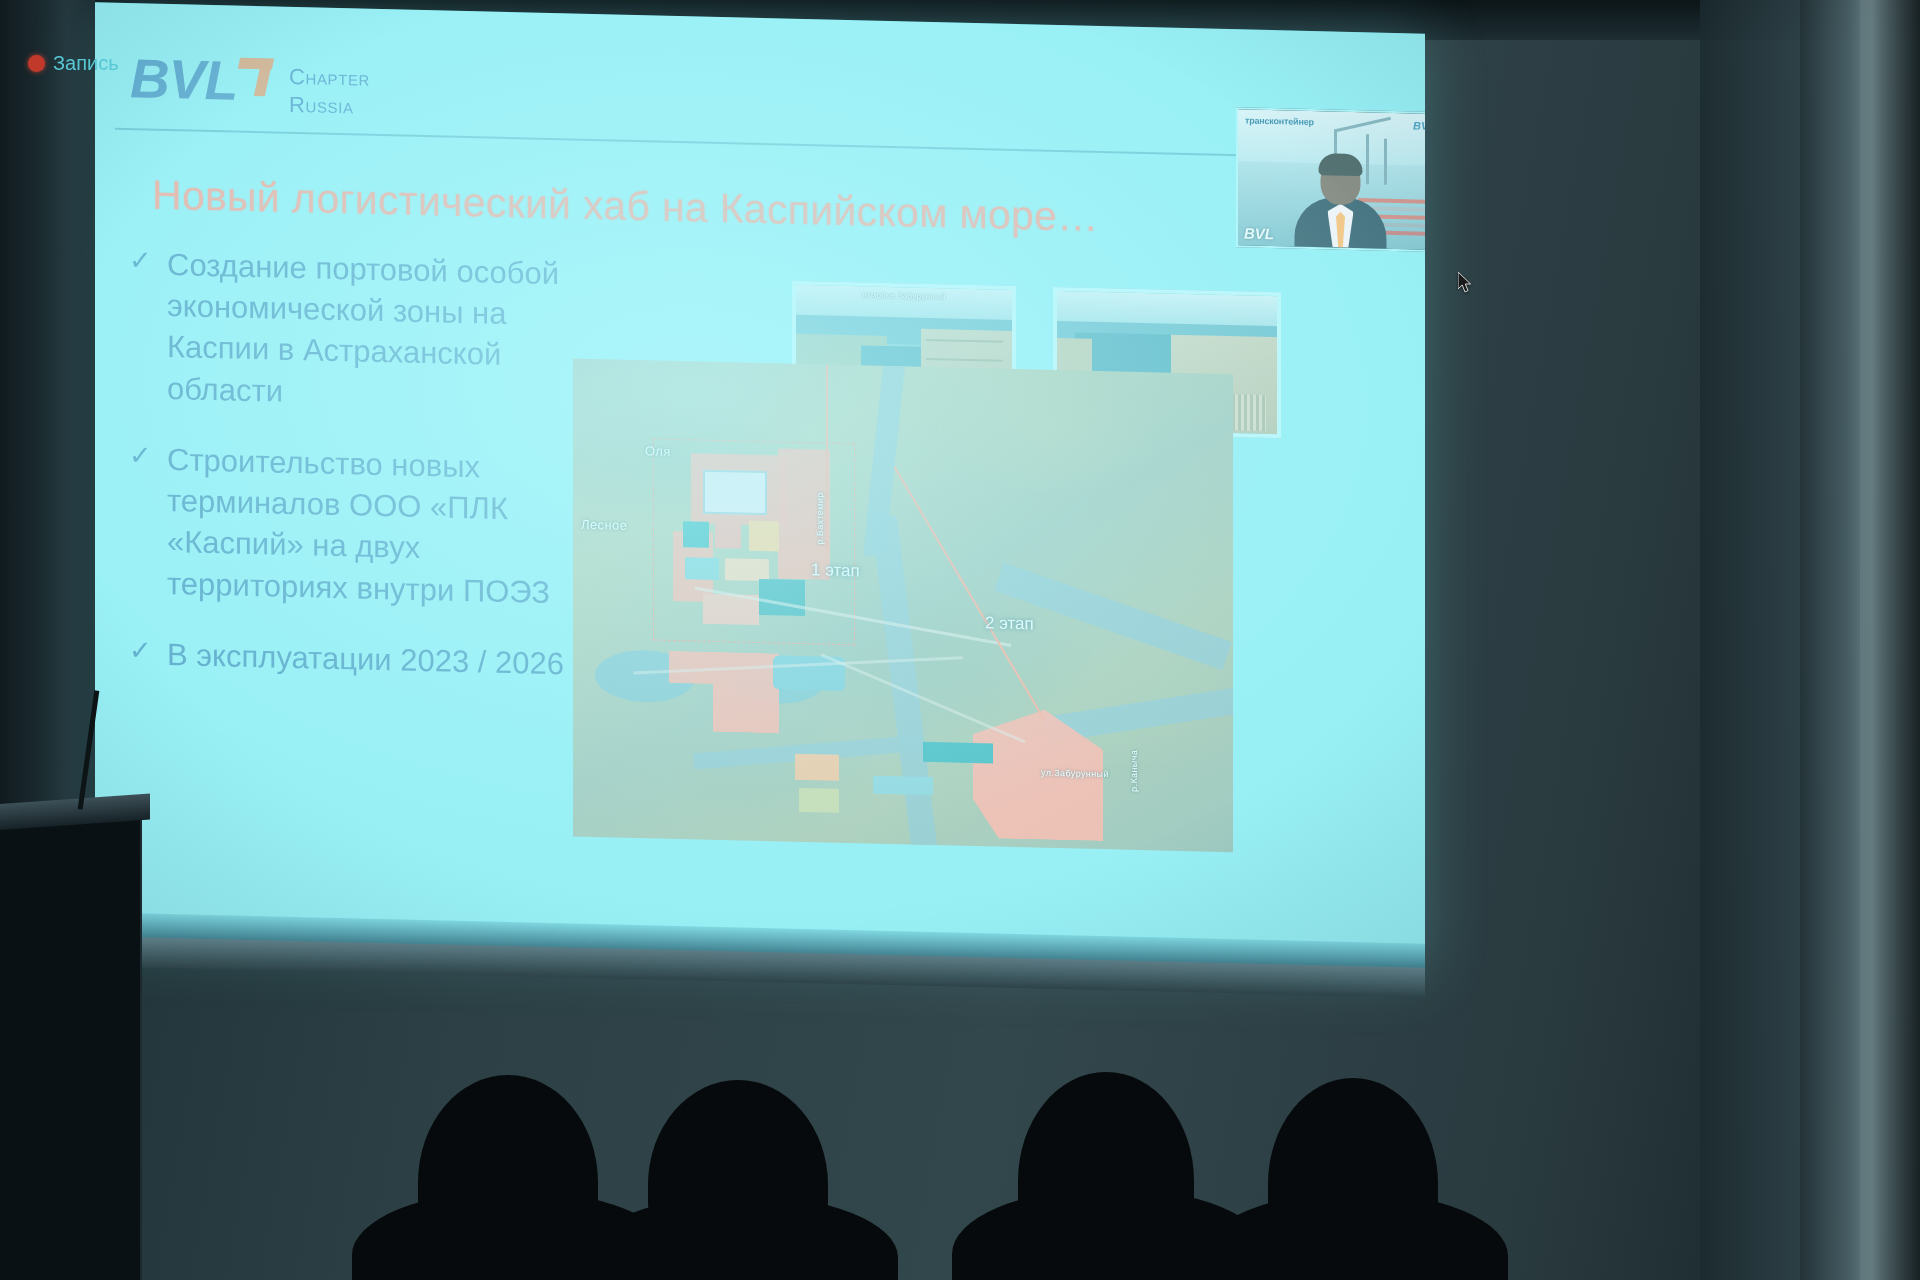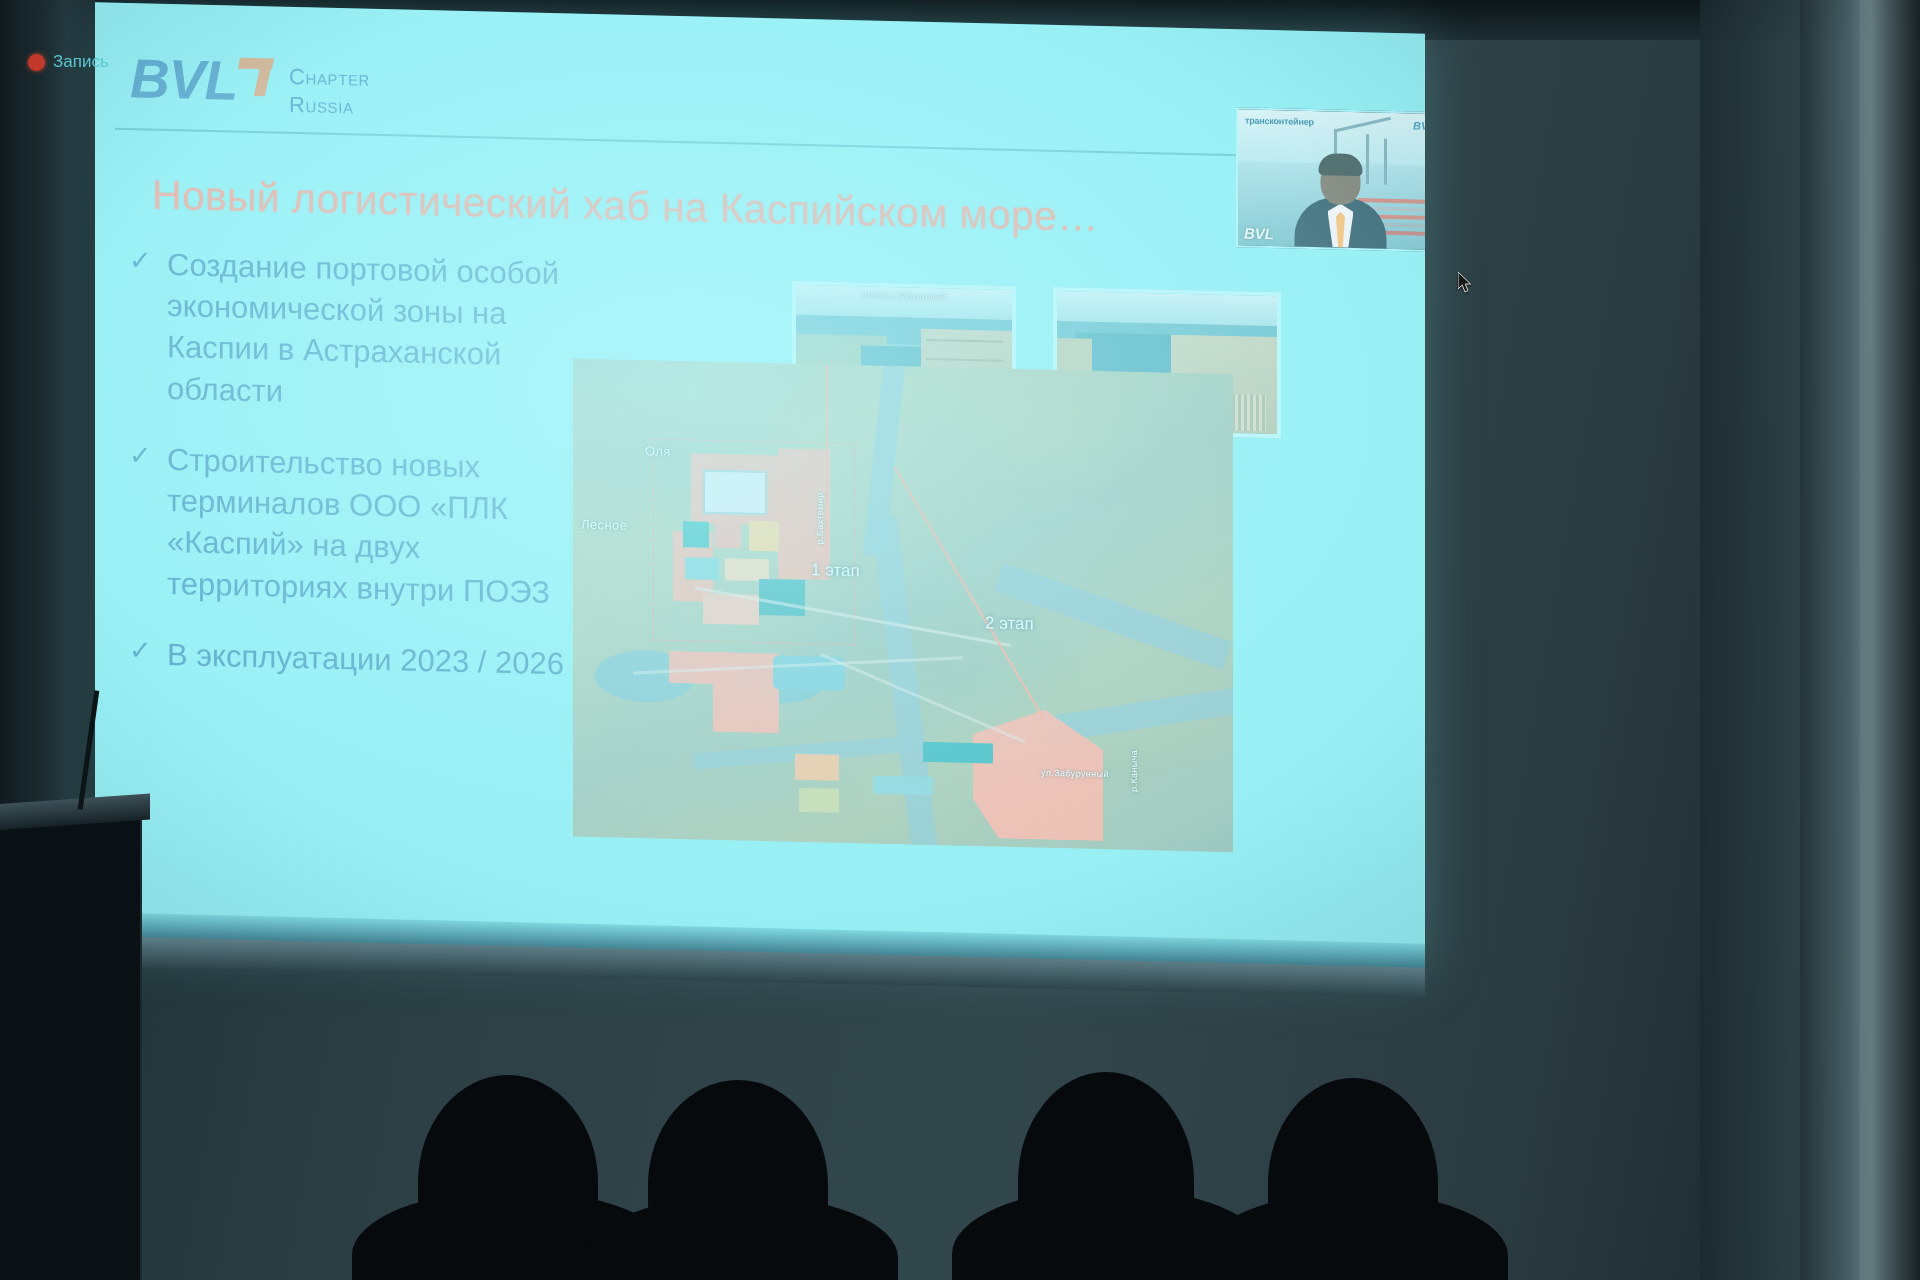--- a/index.html
+++ b/index.html
@@ -125,21 +125,21 @@
   .maplbl.sm{font-size:9px;}
   .stage-lbl{position:absolute;color:#dcf8ff;font-size:17px;text-shadow:0 0 4px rgba(10,60,80,.9);}
   .vrot{transform:rotate(-90deg);transform-origin:0 0;white-space:nowrap;}
 
   
   .cyanwash{position:absolute;inset:0;background:rgba(120,230,242,.42);mix-blend-mode:screen;pointer-events:none;}
 
   
   .rec{position:absolute;left:28px;top:52px;display:flex;align-items:center;gap:8px;z-index:30;}
   .rec-dot{width:17px;height:17px;border-radius:50%;background:#c0392b;box-shadow:0 0 5px rgba(220,70,50,.8);}
-  .rec-label{color:#58c7d4;font-size:17px;}
+  .rec-label{color:#58c7d4;font-size:20px;}
 
   
   .cursor{position:absolute;left:1458px;top:272px;width:0;height:0;z-index:40;}
   .cursor svg{display:block;filter:drop-shadow(0 1px 1px rgba(0,0,0,.6));}
 
   
   .head{position:absolute;bottom:-10px;background:#060a0c;border-radius:50% 50% 42% 42%;z-index:25;}
   .shoulders{position:absolute;bottom:-40px;background:#060a0c;border-radius:50% 50% 0 0;z-index:24;}
 
   

